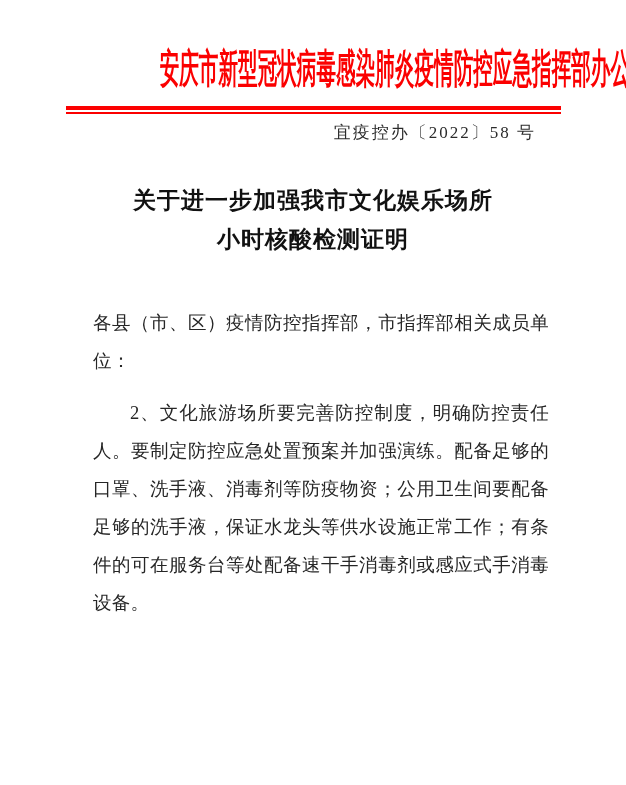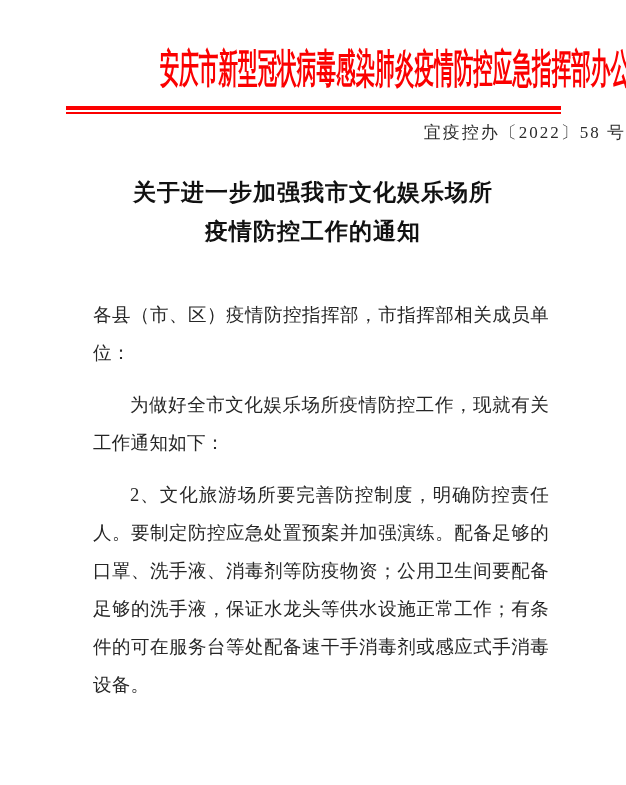--- a/index.html
+++ b/index.html
@@ -33,31 +33,32 @@
   .header-rule {
     width: 495px;
     margin: 14px auto 0 auto;
   }
   .rule-thick { height: 4px; background: var(--accent); }
   .rule-thin  { height: 1.5px; background: var(--accent); margin-top: 2px; }
 
   
   .doc-number {
     margin-top: 7px;
+    padding-right: 90px;
     text-align: right;
     font-size: 17px;
     line-height: 24px;
     letter-spacing: 2px;
     color: #2b2b2b;
     font-family: "Liberation Serif", serif;
   }
 
   
   .doc-title {
-    margin-top: 28px;
+    margin-top: 36px;
     text-align: center;
     font-family: "Liberation Sans", sans-serif;
     font-weight: 700;
     font-size: 23px;
     line-height: 39px;
     color: #111111;
     letter-spacing: 1px;
   }
   .doc-title .title-line { display: block; }
 
@@ -89,25 +90,24 @@
     <div class="header-rule">
       <div class="rule-thick"></div>
       <div class="rule-thin"></div>
     </div>
 
     <div class="doc-number">宜疫控办〔2022〕58 号</div>
   </header>
 
   <h1 class="doc-title">
     <span class="title-line">关于进一步加强我市文化娱乐场所</span>
-    <span class="title-line">疫情防控工作的通知</span>
+    <span class="title-line">小时核酸检测证明</span>
   </h1>
 
   <main class="doc-body">
     <p class="salutation">各县（市、区）疫情防控指挥部，市指挥部相关成员单位：</p>
 
-    <p class="para">为做好全市文化娱乐场所疫情防控工作，现就有关工作通知如下：</p>
 
 
     <p class="para">2、文化旅游场所要完善防控制度，明确防控责任人。要制定防控应急处置预案并加强演练。配备足够的口罩、洗手液、消毒剂等防疫物资；公用卫生间要配备足够的洗手液，保证水龙头等供水设施正常工作；有条件的可在服务台等处配备速干手消毒剂或感应式手消毒设备。</p>
   </main>
 
 </div>
 
 </body></html>

